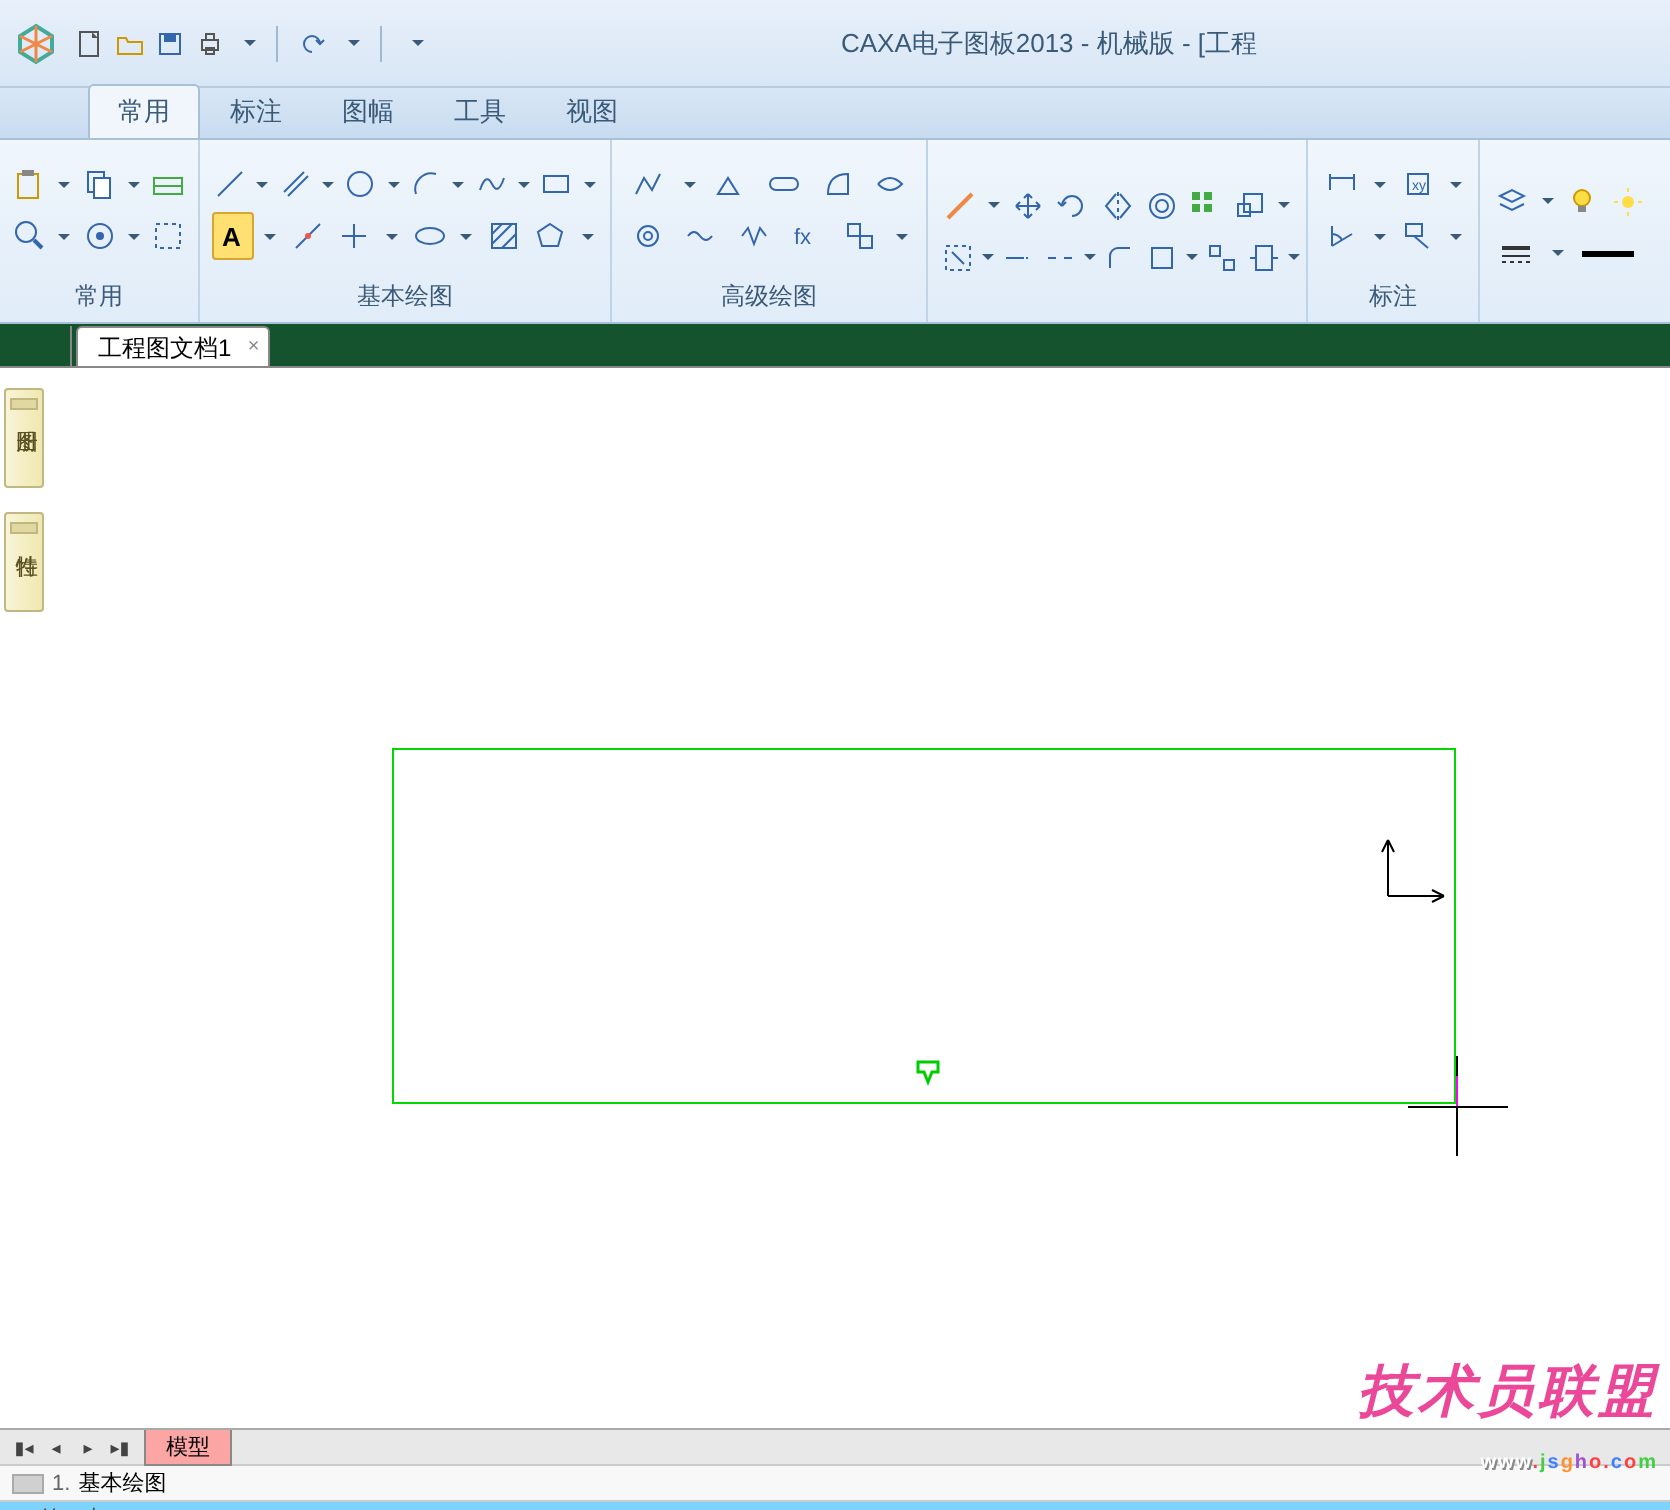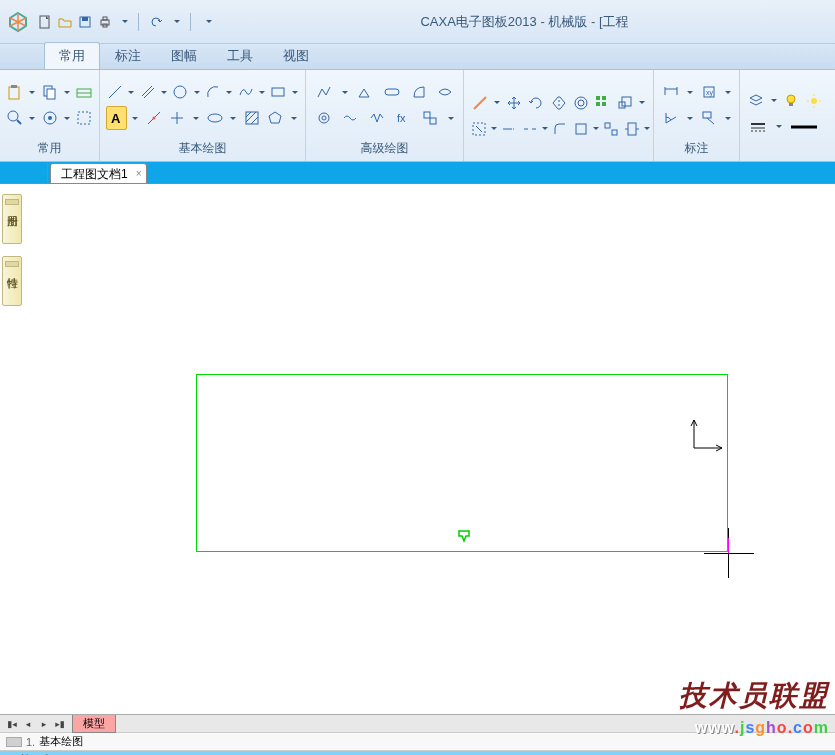--- a/index.html
+++ b/index.html
@@ -20,21 +20,21 @@
 .ribbon-group { border-right: 1px solid #c0d4e8; display: flex; flex-direction: column; padding: 2px 6px; }
 .ribbon-group-body { flex: 1; display: flex; flex-direction: column; justify-content: center; gap: 2px; }
 .ribbon-row { display: flex; gap: 3px; align-items: center; }
 .ribbon-group-label { text-align: center; font-size: 12px; color: #3a5a7a; padding: 2px 0; }
 .rbtn { width: 24px; height: 24px; display: flex; align-items: center; justify-content: center; cursor: pointer; border-radius: 2px; }
 .rbtn-wide { width: 32px; }
 .rbtn-dd { width: 12px; height: 24px; display: flex; align-items: center; justify-content: center; cursor: pointer; }
 .rbtn-yellow { background: #ffe070; border: 1px solid #d4a830; }
 .dd-arrow { width: 0; height: 0; border-left: 3px solid transparent; border-right: 3px solid transparent; border-top: 3px solid #3a5a7a; }
 
-.doc-tab-strip { height: 22px; background: #0ea5e9; display: flex; align-items: flex-end; padding-left: 40px; border-bottom: 1px solid #888; }
+.doc-tab-strip { height: 22px; background: #14532d; display: flex; align-items: flex-end; padding-left: 28px; border-bottom: 1px solid #888; }
 .doc-tab-spacer { width: 8px; height: 20px; border-right: 1px solid #888; margin-right: 2px; }
 .doc-tab { height: 20px; padding: 2px 18px 0 10px; font-size: 12px; background: #fff; border: 1px solid #888; border-bottom: none; border-radius: 3px 3px 0 0; position: relative; cursor: pointer; }
 .doc-tab-close { position: absolute; right: 4px; top: 4px; font-size: 10px; color: #888; cursor: pointer; }
 
 .workspace { position: relative; height: 530px; background: #fff; }
 .side-panel { position: absolute; left: 2px; width: 20px; background: linear-gradient(90deg, #f8f4d8, #f0e8b0); border: 1px solid #c0b880; border-radius: 2px; display: flex; flex-direction: column; align-items: center; padding-top: 4px; cursor: pointer; }
 .side-panel-1 { top: 10px; height: 50px; }
 .side-panel-2 { top: 72px; height: 50px; }
 .side-grip { width: 14px; height: 6px; background: #e0d8a0; border: 1px solid #c0b880; margin-bottom: 2px; }
 .side-text { writing-mode: vertical-rl; font-size: 11px; color: #5a5020; }
@@ -52,22 +52,22 @@
 .nav-btn { width: 16px; height: 14px; display: flex; align-items: center; justify-content: center; cursor: pointer; color: #444; font-size: 9px; }
 .sheet-tab { padding: 1px 10px; background: #fca5a5; border: 1px solid #888; border-top: none; margin-left: 4px; cursor: pointer; }
 
 .cmdline { height: 18px; background: #f8f8f8; border-top: 1px solid #ccc; display: flex; align-items: center; font-size: 11px; padding-left: 6px; }
 .cmd-num { color: #666; margin-right: 4px; }
 .cmd-text { color: #000; }
 
 .statusbar { height: 18px; background: #7dd3fc; border-top: 1px solid #ccc; display: flex; align-items: center; font-size: 11px; padding-left: 20px; color: #444; }
 .status-grip { width: 16px; height: 10px; background: #d0d0d0; border: 1px solid #aaa; margin-right: 4px; }
 
-.watermark1 { position: absolute; right: 6px; bottom: 40px; font-size: 28px; font-weight: bold; font-style: italic; color: #7f1d1d; text-shadow: 2px 2px 0 #fff, -1px -1px 0 #fff; letter-spacing: 2px; pointer-events: none; }
-.watermark2 { position: absolute; right: 6px; bottom: 18px; font-size: 16px; font-weight: bold; letter-spacing: 1px; pointer-events: none; font-family: Arial; }
+.watermark1 { position: absolute; right: 6px; bottom: 40px; font-size: 28px; font-weight: bold; font-style: italic; color: #ec4899; text-shadow: 2px 2px 0 #fff, -1px -1px 0 #fff; letter-spacing: 2px; pointer-events: none; }
+.watermark2 { position: absolute; right: 6px; bottom: 18px; font-size: 10px; font-weight: bold; letter-spacing: 1px; pointer-events: none; font-family: Arial; }
 .wm-w { color: #fff; text-shadow: 1px 1px 0 #888; }
 .wm-dot { color: #ff4040; }
 .wm-j { color: #40d040; }
 .wm-s { color: #4080ff; }
 .wm-g { color: #ff9030; }
 .wm-h { color: #a050d0; }
 .wm-o { color: #ff4040; }
 .wm-c { color: #4080ff; }
 .wm-m { color: #40d040; }
 </style>

